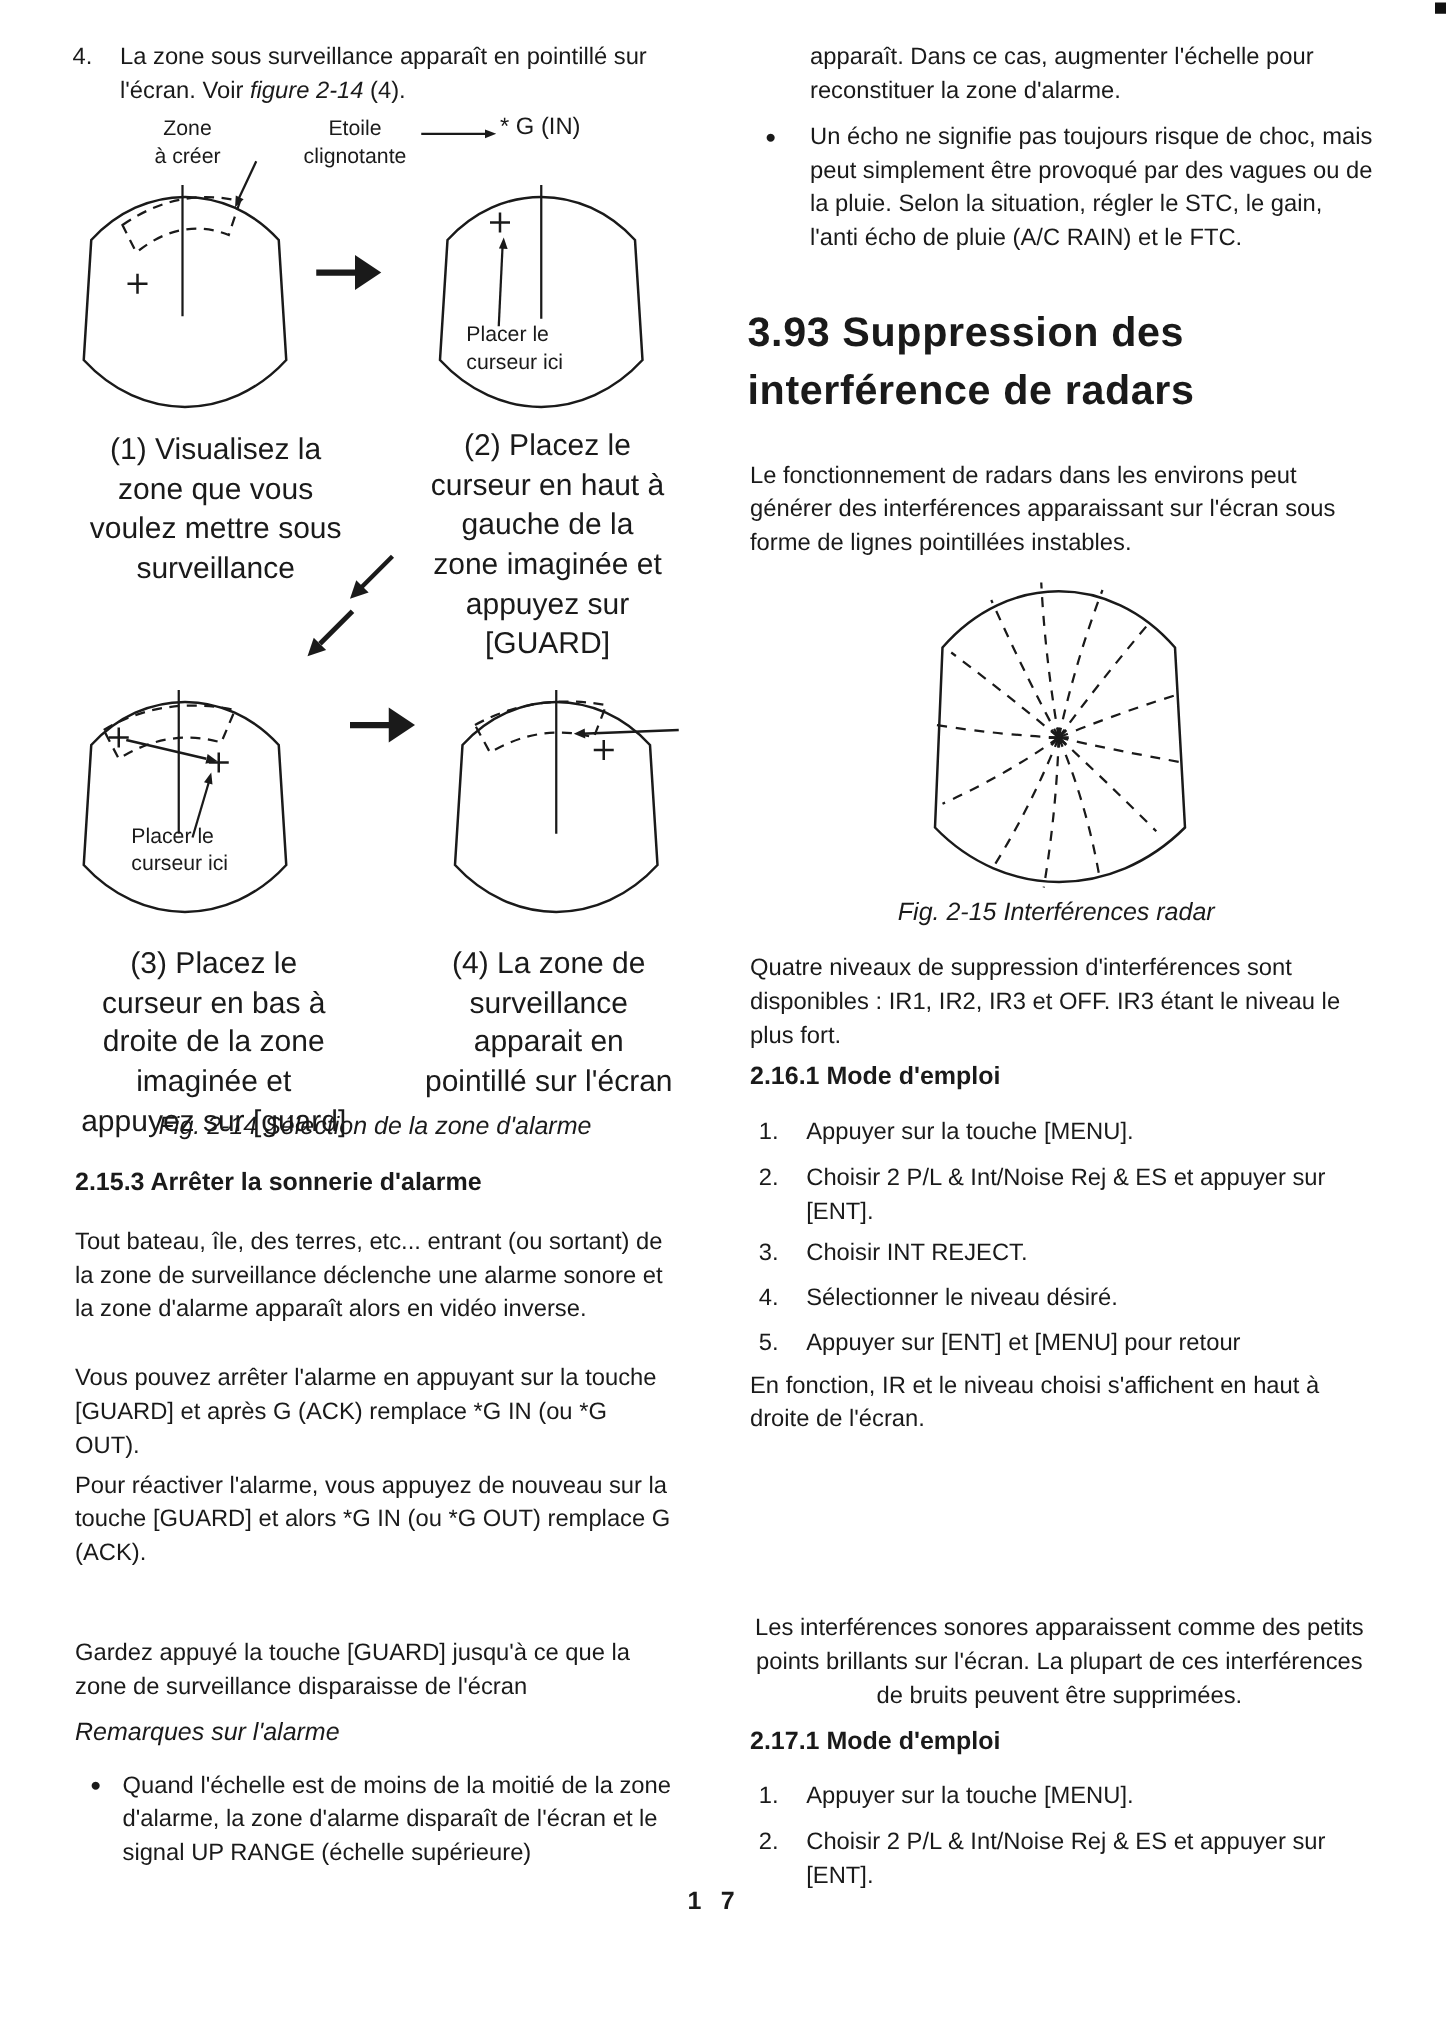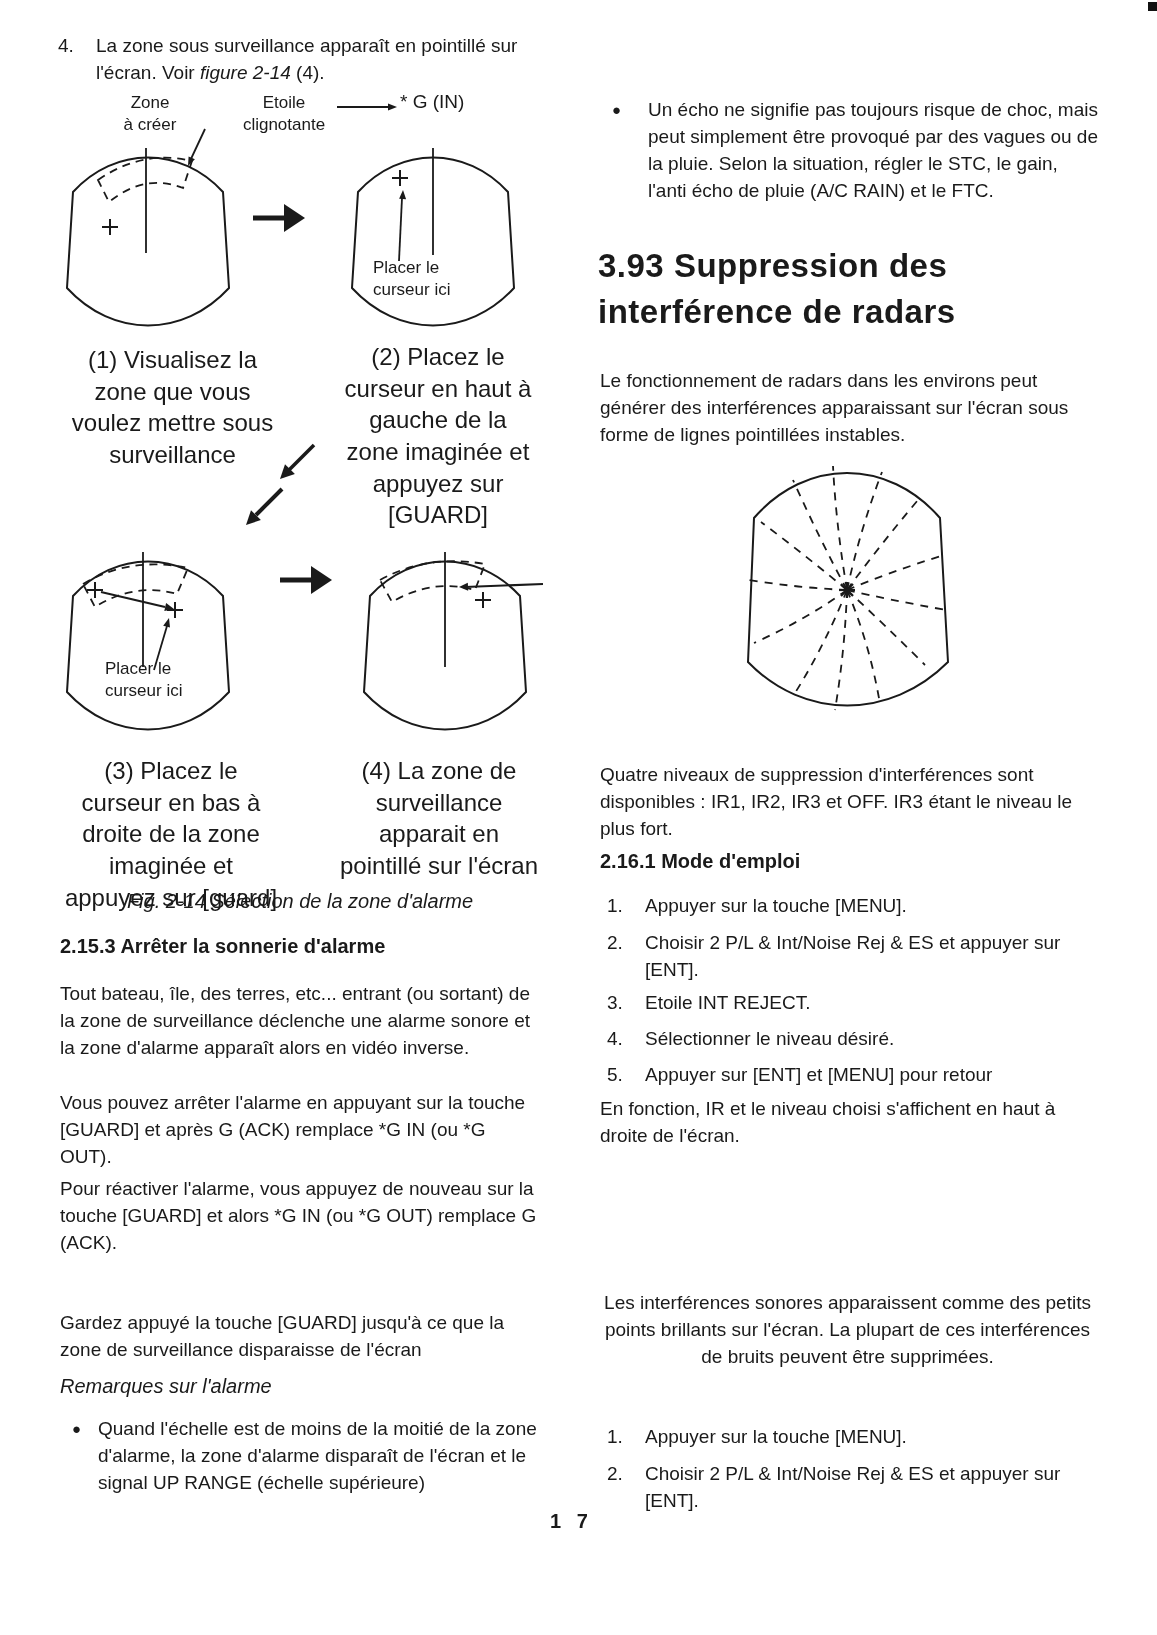--- a/index.html
+++ b/index.html
@@ -145,20 +145,21 @@
   <div class="abs body-text" style="left:60px; top:981px; width:480px;">Tout bateau, île, des terres, etc... entrant (ou sortant) de la zone de surveillance déclenche une alarme sonore et la zone d'alarme apparaît alors en vidéo inverse.</div>
   <div class="abs body-text" style="left:60px; top:1176px; width:485px;">Pour réactiver l'alarme, vous appuyez de nouveau sur la touche [GUARD] et alors *G IN (ou *G OUT) remplace G (ACK).</div>
 
   <div class="abs body-text" style="left:60px; top:1310px; width:480px;">Gardez appuyé la touche [GUARD] jusqu'à ce que la zone de surveillance disparaisse de l'écran</div>
   <div class="abs body-text italic" style="left:60px; top:1372px; width:480px; font-size:20px;">Remarques sur l'alarme</div>
   <div class="abs body-text hang" style="left:72px; top:1416px; width:472px;">
     <span class="bmarker">●</span>
     <span>Quand l'échelle est de moins de la moitié de la zone d'alarme, la zone d'alarme disparaît de l'écran et le signal UP RANGE (échelle supérieure)</span>
   </div>
 
+  <div class="abs body-text" style="left:648px; top:33px; width:445px;">apparaît. Dans ce cas, augmenter l'échelle pour reconstituer la zone d'alarme.</div>
 
   <div class="abs body-text hang" style="left:612px; top:97px; width:488px;">
     <span class="bmarker" style="flex-basis:36px;">●</span>
     <span>Un écho ne signifie pas toujours risque de choc, mais peut simplement être provoqué par des vagues ou de la pluie. Selon la situation, régler le STC, le gain, l'anti écho de pluie (A/C RAIN) et le FTC.</span>
   </div>
 
   <div class="abs h-big" style="left:598px; top:243px; width:500px;">3.93 Suppression des
 interférence de radars</div>
 
   <div class="abs body-text" style="left:600px; top:368px; width:498px;">Le fonctionnement de radars dans les environs peut générer des interférences apparaissant sur l'écran sous forme de lignes pointillées instables.</div>
@@ -181,51 +182,53 @@
       <path d="M107,140 Q80,90 53,30"></path>
     </g>
     <g stroke-width="2.2">
       <line x1="99" y1="140" x2="115" y2="140"></line>
       <line x1="107" y1="132" x2="107" y2="148"></line>
       <line x1="101" y1="134" x2="113" y2="146"></line>
       <line x1="113" y1="134" x2="101" y2="146"></line>
     </g>
   </svg>
 
+  <div class="abs fig-caption" style="left:600px; top:719px; width:490px;">Fig. 2-15 Interférences radar</div>
 
   <div class="abs body-text" style="left:600px; top:762px; width:500px;">Quatre niveaux de suppression d'interférences sont disponibles : IR1, IR2, IR3 et OFF. IR3 étant le niveau le plus fort.</div>
 
   <div class="abs h-sub" style="left:600px; top:850px; width:480px;">2.16.1 Mode d'emploi</div>
 
   <div class="abs body-text hang" style="left:607px; top:893px; width:490px;">
     <span class="marker">1.</span>
     <span>Appuyer sur la touche [MENU].</span>
   </div>
   <div class="abs body-text hang" style="left:607px; top:930px; width:490px;">
     <span class="marker">2.</span>
     <span>Choisir 2 P/L &amp; Int/Noise Rej &amp; ES et appuyer sur [ENT].</span>
   </div>
   <div class="abs body-text hang" style="left:607px; top:990px; width:490px;">
     <span class="marker">3.</span>
-    <span>Etoile INT REJECT.</span>
+    <span>Choisir INT REJECT.</span>
   </div>
   <div class="abs body-text hang" style="left:607px; top:1026px; width:490px;">
     <span class="marker">4.</span>
     <span>Sélectionner le niveau désiré.</span>
   </div>
   <div class="abs body-text hang" style="left:607px; top:1062px; width:490px;">
     <span class="marker">5.</span>
     <span>Appuyer sur [ENT] et [MENU] pour retour</span>
   </div>
 
   <div class="abs body-text" style="left:600px; top:1096px; width:495px;">En fonction, IR et le niveau choisi s'affichent en haut à droite de l'écran.</div>
 
 
   <div class="abs body-text" style="left:600px; top:1290px; width:495px;text-align:center;">Les interférences sonores apparaissent comme des petits points brillants sur l'écran. La plupart de ces interférences de bruits peuvent être supprimées.</div>
 
+  <div class="abs h-sub" style="left:600px; top:1382px; width:480px;">2.17.1 Mode d'emploi</div>
 
   <div class="abs body-text hang" style="left:607px; top:1424px; width:490px;">
     <span class="marker">1.</span>
     <span>Appuyer sur la touche [MENU].</span>
   </div>
   <div class="abs body-text hang" style="left:607px; top:1461px; width:490px;">
     <span class="marker">2.</span>
     <span>Choisir 2 P/L &amp; Int/Noise Rej &amp; ES et appuyer sur [ENT].</span>
   </div>
 

